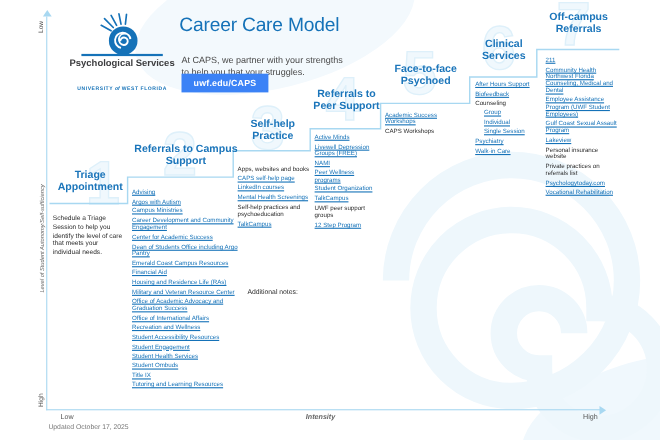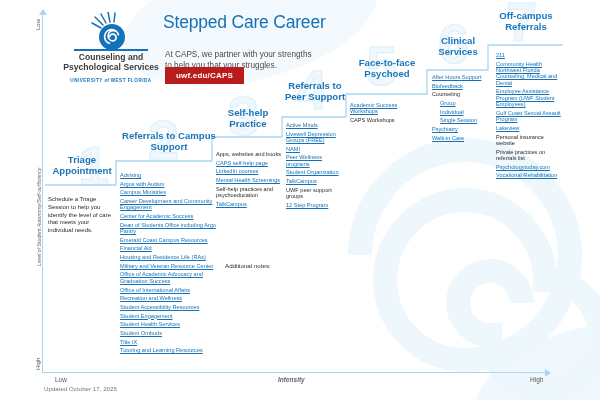--- a/index.html
+++ b/index.html
@@ -24,21 +24,21 @@
   .footer{position:absolute;left:44px;top:385px;font-size:6.2px;color:#777;}
 
   
   .shell{position:absolute;left:90px;top:12px;}
   .logo-rule{position:absolute;left:74px;top:49px;width:74px;height:1.6px;background:#1572b8;}
   .org{position:absolute;left:56px;top:53px;width:110px;text-align:center;font-size:8.6px;font-weight:bold;color:#3c3c3e;line-height:1.12;}
   .univ{position:absolute;left:56px;top:78px;width:110px;text-align:center;font-size:4.6px;letter-spacing:.5px;color:#1572b8;font-weight:bold;}
   .univ .of{font-style:italic;text-transform:none;letter-spacing:0;}
   .title{position:absolute;left:163px;top:12px;font-size:17.5px;color:#1572b8;letter-spacing:-.2px;}
   .subtitle{position:absolute;left:165px;top:49px;font-size:8.2px;color:#4a4a4a;line-height:1.35;}
-  .caps-btn{position:absolute;left:165px;top:67px;background:#b91c1c;color:#fff;font-size:8px;font-weight:bold;padding:4px 11px;border:none;letter-spacing:.2px;cursor:pointer;}
+  .caps-btn{position:absolute;left:165px;top:67px;background:#3b82f6;color:#fff;font-size:8px;font-weight:bold;padding:4px 11px;border:none;letter-spacing:.2px;cursor:pointer;}
 
   
   .numeral{position:absolute;z-index:0;font-size:56px;font-weight:bold;color:#f0f8fd;-webkit-text-stroke:1.2px #def0fa;line-height:1;}
   .step-h{position:absolute;z-index:2;color:#1b75ba;font-weight:bold;font-size:9.6px;text-align:center;line-height:1.1;}
   .list{position:absolute;z-index:2;font-size:5.6px;line-height:1.14;}
   .li{margin-bottom:2.3px;}
   .li.link{color:#1572b8;text-decoration:underline;cursor:pointer;}
   .li.plain{color:#2b2b2b;}
   .li.indent{margin-left:8px;}
   .desc{position:absolute;z-index:2;font-size:6px;color:#2b2b2b;line-height:1.3;}
@@ -85,30 +85,29 @@
       <line x1="16" y1="11" x2="11" y2="2"></line>
       <line x1="20" y1="10" x2="18" y2="0"></line>
       <line x1="24" y1="10" x2="25" y2="1"></line>
       <line x1="11" y1="16" x2="2" y2="11"></line>
     </g>
     <circle cx="22" cy="25" r="13" fill="#1572b8"></circle>
     <path d="M22,25 m-2,6.5 a7,7 0 1,1 8.5,-8 a5.2,5.2 0 1,0 -6,5.4 a3.4,3.4 0 1,0 -3.2,-3.4" fill="none" stroke="#ffffff" stroke-width="1.7"></path>
   </svg>
   <div class="logo-rule"></div>
   <div class="org">
-    <div>Counseling and</div>
     <div>Psychological Services</div>
   </div>
   <div class="univ">
     <span>UNIVERSITY</span>
     <span class="of">of</span>
     <span>WEST FLORIDA</span>
   </div>
 
-  <div class="title">Stepped Care Career</div>
+  <div class="title">Career Care Model</div>
   <div class="subtitle">
     <div>At CAPS, we partner with your strengths</div>
     <div>to help you that your struggles.</div>
   </div>
   <button class="caps-btn">uwf.edu/CAPS</button>
 
   <div class="numeral n1">1</div>
   <div class="step-h h1">Triage Appointment</div>
   <div class="desc c1">Schedule a Triage Session to help you identify the level of care that meets your individual needs.</div>
 

